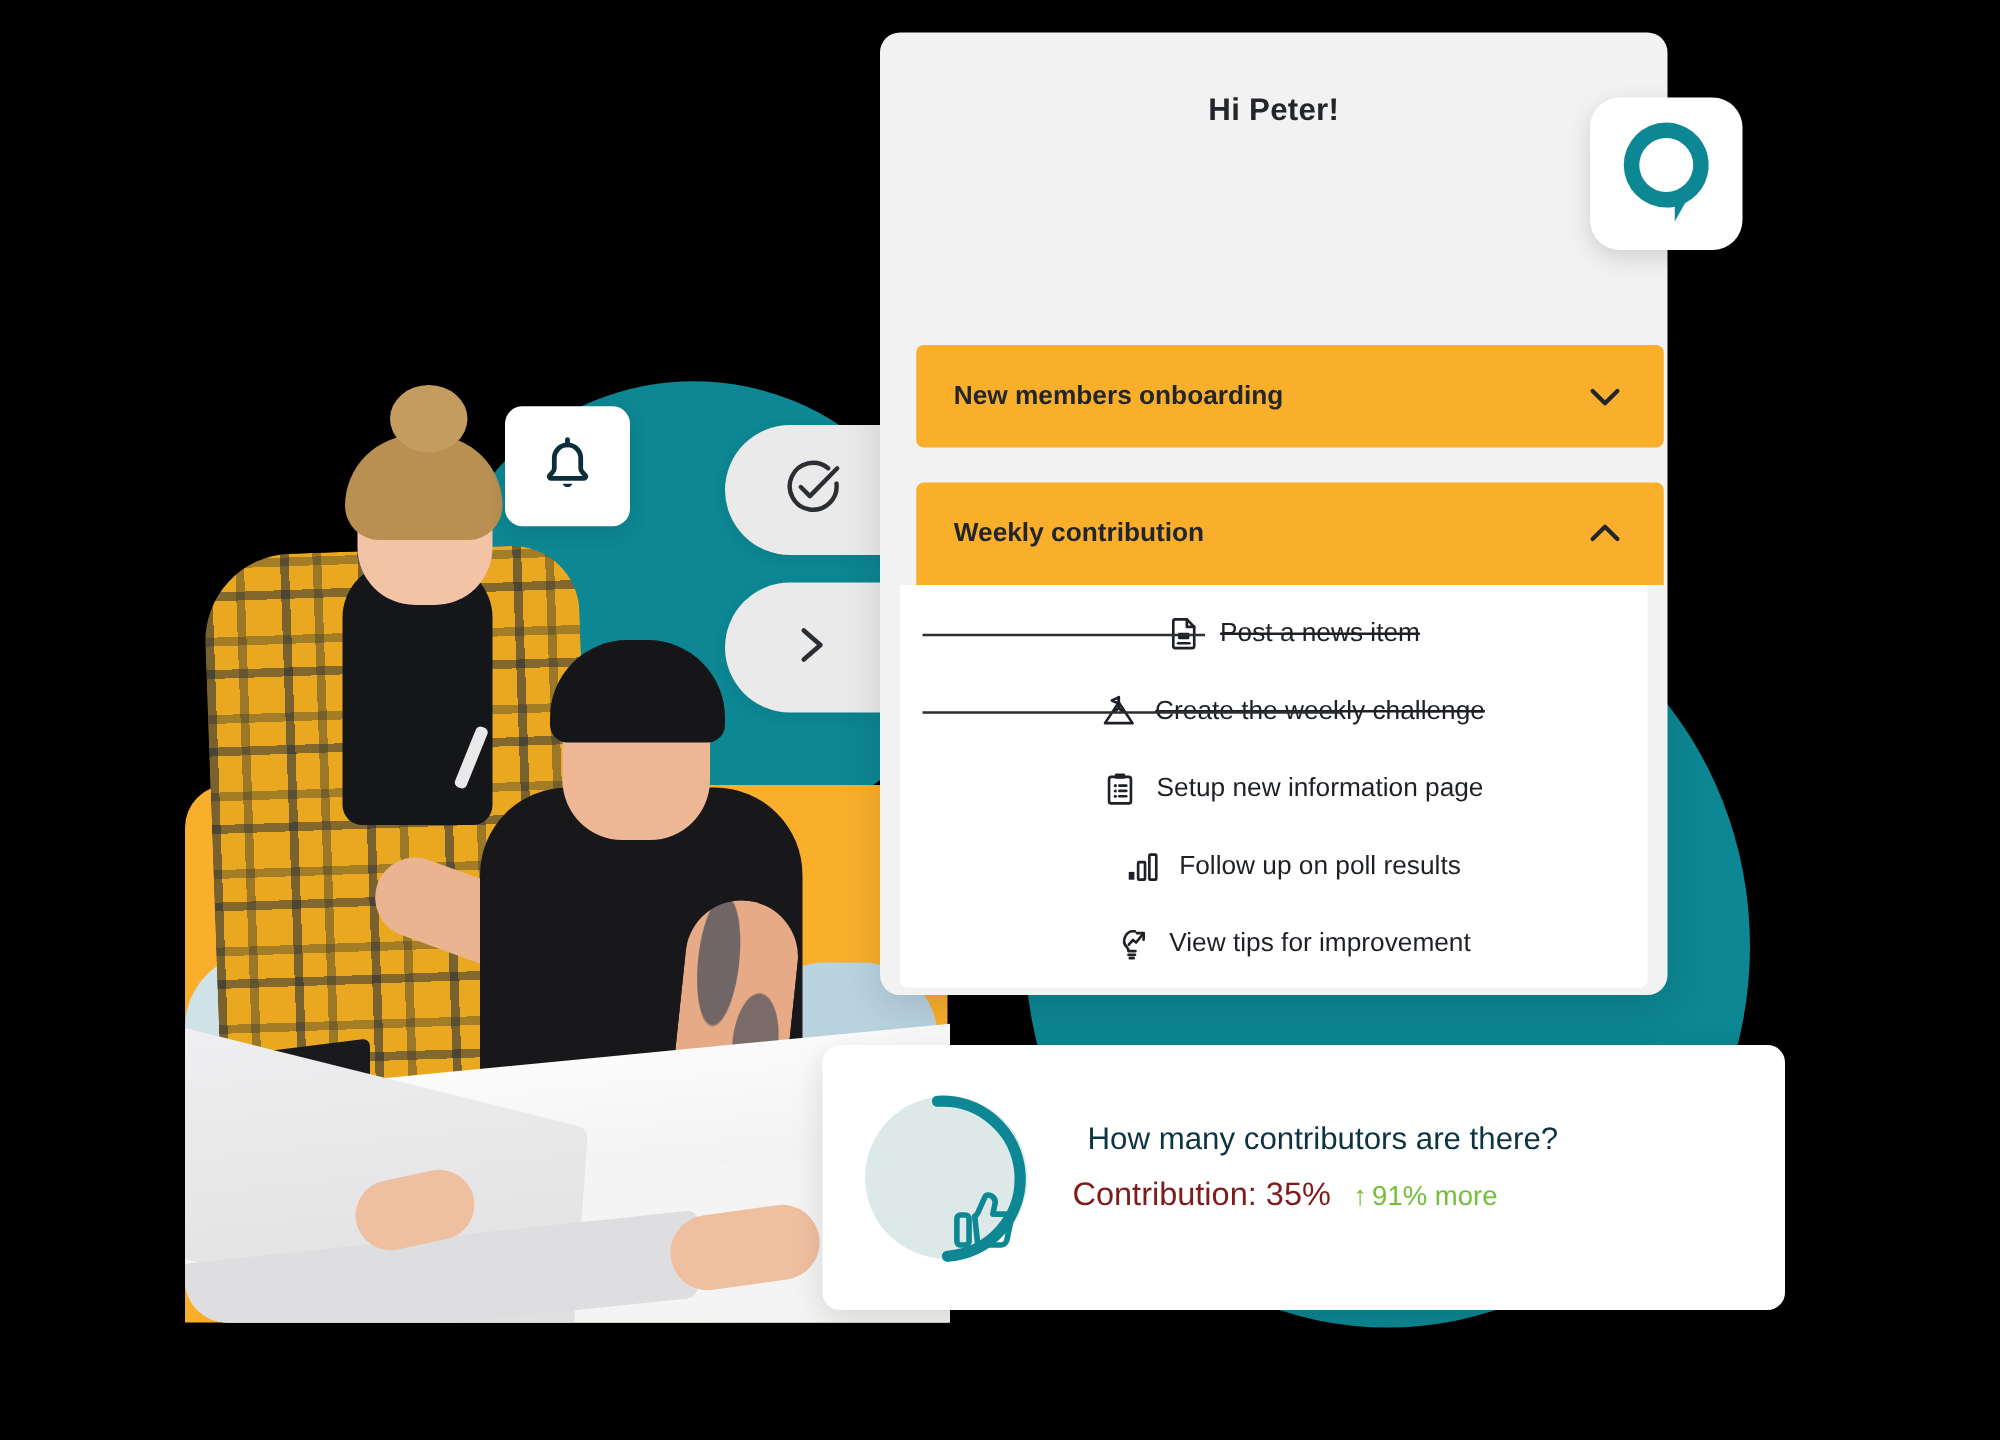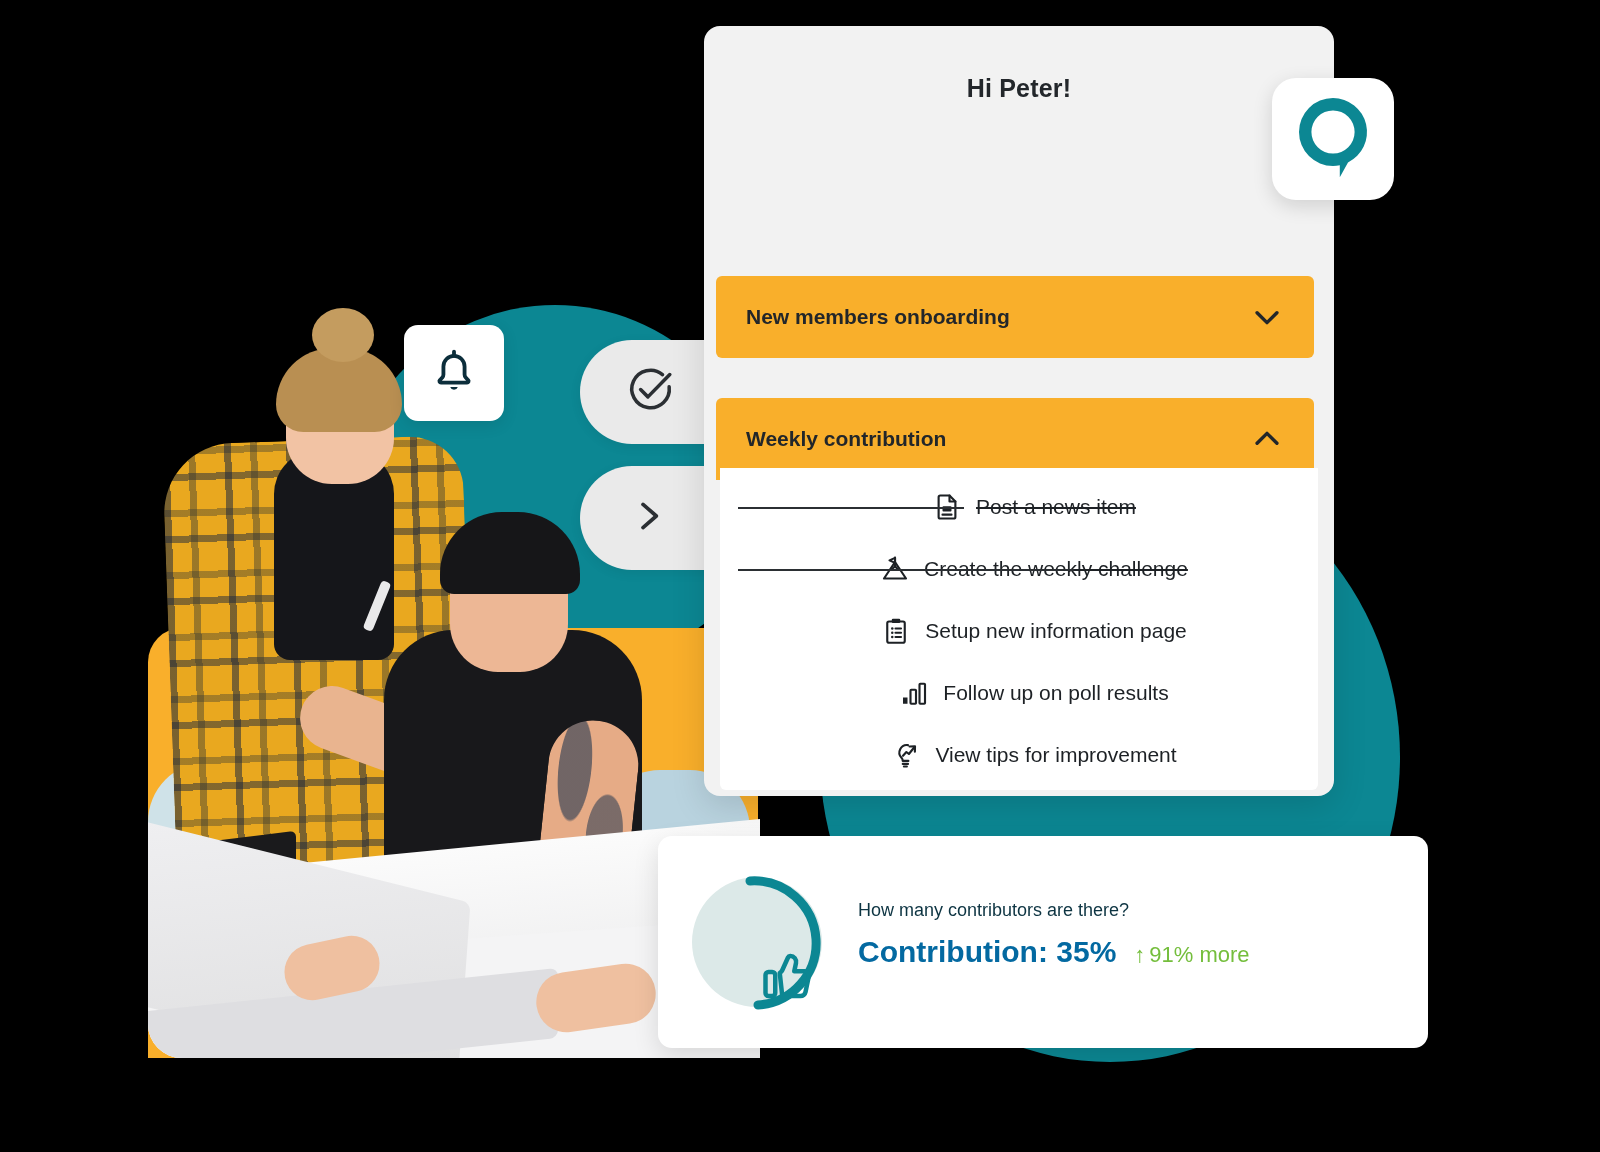--- a/index.html
+++ b/index.html
@@ -149,25 +149,25 @@
     text-align:center;font-size:25px;font-weight:bold;color:#23272b;
     padding-top:48px;letter-spacing:.2px;
   }
   .overview-btn{
     display:block;margin:24px auto 0;background:#F2F2F2;color:#1e2225;
     border:1.6px solid #5a5f63;border-radius:8px;
     font-family:"Liberation Sans",sans-serif;font-size:21px;
     padding:11px 22px;cursor:pointer;
   }
   .acc{
-    position:absolute;left:12px;width:598px;height:82px;background:#F9AF2B;
+    position:absolute;left:29px;width:598px;height:82px;background:#F9AF2B;
     border-radius:6px;display:flex;align-items:center;
   }
   .acc-1{top:250px;}
-  .acc-2{top:360px;border-radius:6px 6px 0 0;margin-top:12px;}
+  .acc-2{top:360px;border-radius:6px 6px 0 0;}
   .acc-label{
     font-size:21px;font-weight:bold;color:#22262a;padding-left:30px;flex:1;
   }
   .acc-chev{padding-right:30px;display:flex;align-items:center;}
 
   .task-panel{
     position:absolute;left:16px;top:442px;width:598px;height:314px;
     background:#fff;border-radius:0 0 6px 6px;padding-top:8px;
   }
   .task-row{
@@ -202,23 +202,23 @@
     position:relative;width:146px;height:146px;margin-left:30px;flex:0 0 auto;
     display:flex;align-items:center;justify-content:center;
   }
   .gauge-disc{
     position:absolute;left:4px;top:8px;width:130px;height:130px;
     background:#DCE9E8;border-radius:50%;
   }
   .gauge svg{position:absolute;left:0;top:0;}
   .gauge-ico{position:relative;z-index:2;margin-left:-4px;margin-top:4px;}
   .stat-body{margin-left:24px;}
-  .stat-q{font-size:18px;color:#0D3442;margin:0 0 14px 0;}
+  .stat-q{font-size:25px;color:#0D3442;margin:0 0 14px 12px;}
   .stat-line{display:flex;align-items:baseline;gap:18px;margin-bottom:16px;}
-  .stat-val{font-size:30px;font-weight:bold;color:#0369a1;}
+  .stat-val{font-size:26px;font-weight:normal;color:#7f1d1d;}
   .stat-delta{font-size:22px;color:#74BE3C;display:flex;align-items:center;gap:4px;}
   .stat-link{
     display:flex;align-items:center;gap:10px;color:#0C8793;font-size:22px;cursor:pointer;
   }
 </style>
 </head>
 <body>
 
 <div class="stage">
 

